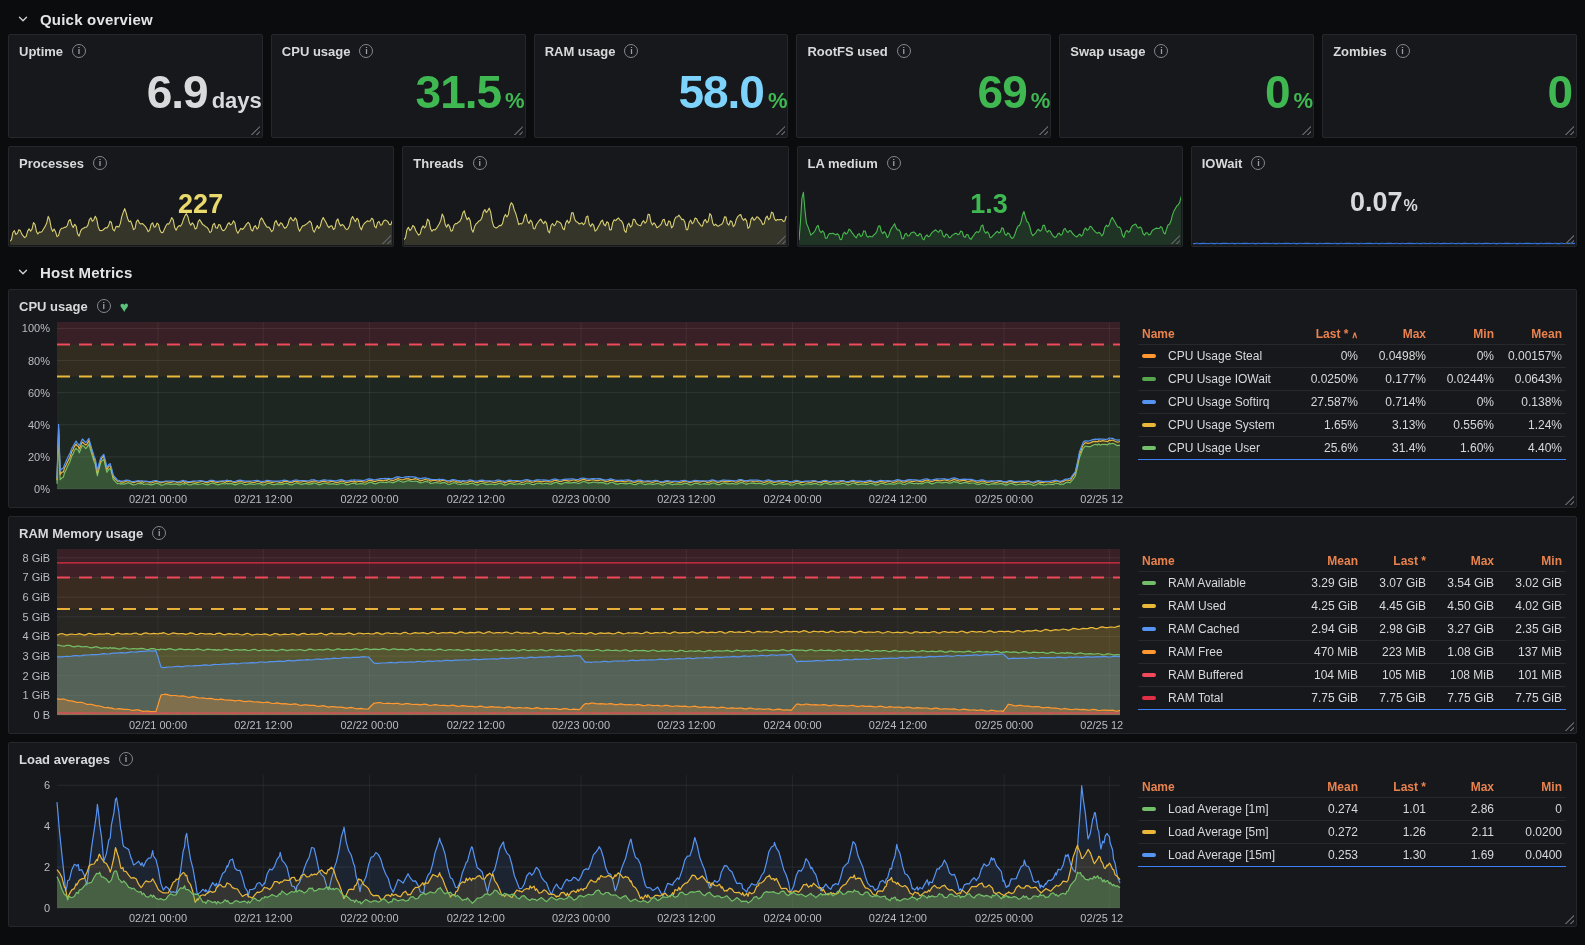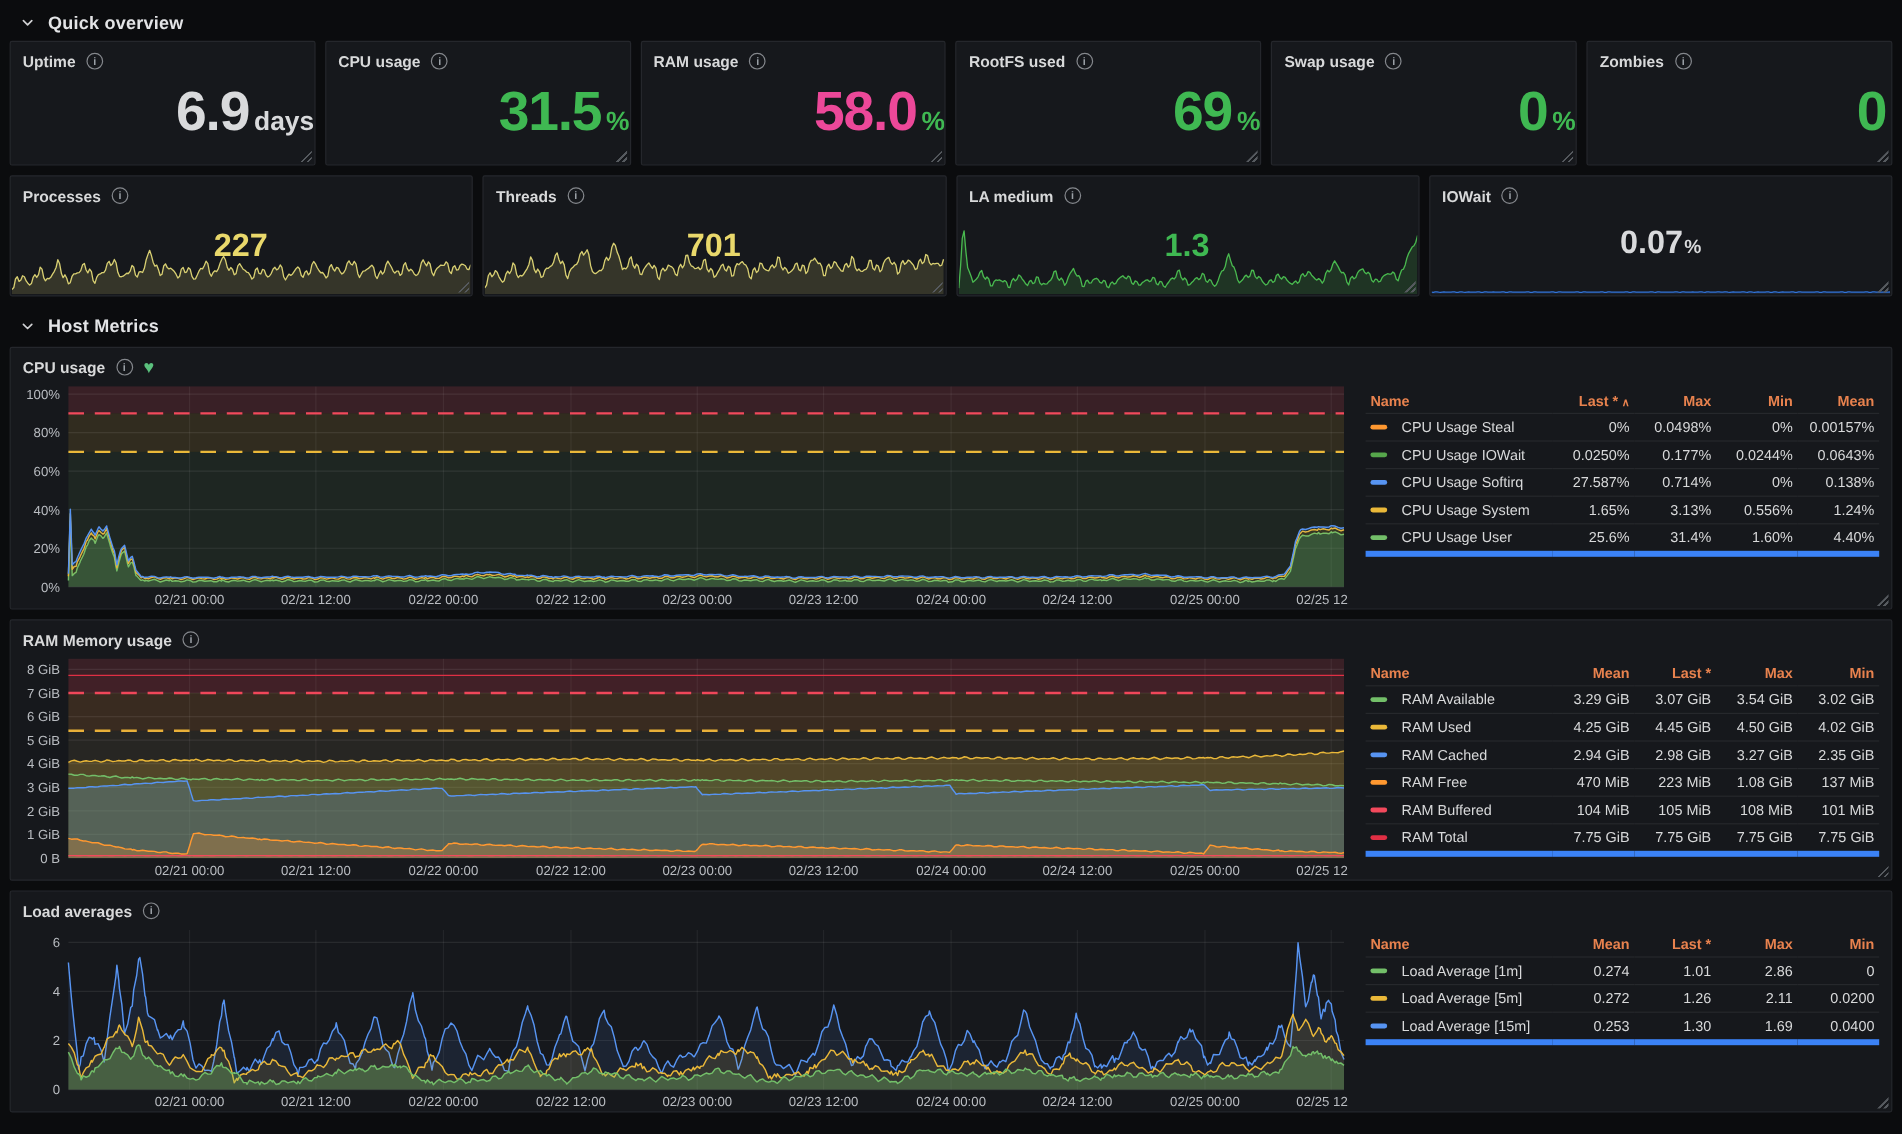--- a/index.html
+++ b/index.html
@@ -43,21 +43,21 @@
   .chart-panel .chart-body { display:flex; height:calc(100% - 26px); }
   .bigchart { flex:1 1 auto; height:100%; cursor:crosshair; }
   svg { font-family:"Liberation Sans", sans-serif; display:block; }
 
   .legend { width:452px; flex:0 0 452px; padding:8px 10px 0 14px; overflow:hidden; }
   .legend table { width:100%; border-collapse:collapse; font-size:12px; }
   .legend th { font-weight:bold; text-align:right; padding:3px 4px; white-space:nowrap; cursor:pointer; }
   .legend th.name { text-align:left; }
   .legend td { padding:4px 4px; text-align:right; color:#d8d9da; white-space:nowrap; }
   .legend tbody tr { border-top:1px solid #26282c; cursor:pointer; }
-  .legend tbody tr:last-child { border-bottom:5px solid #3b82f6; }
+  .legend tbody tr:last-child { border-bottom:1px solid #3b82f6; }
   .legend .name-cell { display:flex; align-items:center; gap:12px; text-align:left; }
   .legend .swatch { display:inline-block; width:14px; height:4px; border-radius:2px; flex:0 0 auto; }
   .legend .caret { font-size:9px; margin-left:3px; }
 
   .resize-handle {
     position:absolute; right:2px; bottom:2px; width:10px; height:10px; z-index:3; cursor:nwse-resize;
     clip-path:polygon(100% 0, 100% 100%, 0 100%);
     background:repeating-linear-gradient(-45deg, transparent 0 2px, #565a5f 2px 3.5px);
   }
 </style>
@@ -97,21 +97,21 @@
         <span class="u" style="color: rgb(63, 184, 82);">%</span>
       </div>
       <div class="resize-handle"></div>
     </div>
     <div class="panel">
       <div class="panel-header">
         <span class="panel-title">RAM usage</span>
         <span class="info-icon">i</span>
       </div>
       <div class="stat-big">
-        <span class="v" style="color: #ec4899;">58.0</span>
+        <span class="v" style="color: #7dd3fc;">58.0</span>
         <span class="u" style="color: rgb(63, 184, 82);">%</span>
       </div>
       <div class="resize-handle"></div>
     </div>
     <div class="panel">
       <div class="panel-header">
         <span class="panel-title">RootFS used</span>
         <span class="info-icon">i</span>
       </div>
       <div class="stat-big">
@@ -156,23 +156,20 @@
       <svg class="spark" style="height:48px" viewBox="0 0 382.25 48" width="382.25" height="48">
           <path d="M0.0 44.2L1.5 42.6L2.9 35.5L4.4 33.6L5.9 37.5L7.4 36.4L8.8 32.8L10.3 33.6L11.8 37.1L13.2 39.0L14.7 40.6L16.2 39.3L17.6 34.1L19.1 31.9L20.6 34.2L22.1 31.9L23.5 25.6L25.0 27.3L26.5 34.6L27.9 37.0L29.4 35.0L30.9 35.3L32.3 34.1L33.8 31.5L35.3 29.1L36.8 25.7L38.2 19.4L39.7 22.8L41.2 31.0L42.6 34.4L44.1 32.0L45.6 34.9L47.0 39.6L48.5 38.6L50.0 33.4L51.5 31.3L52.9 31.3L54.4 30.4L55.9 30.2L57.3 28.5L58.8 23.7L60.3 22.5L61.7 27.8L63.2 30.4L64.7 27.2L66.2 29.3L67.6 36.9L69.1 39.1L70.6 34.1L72.0 31.9L73.5 31.3L75.0 30.2L76.5 30.2L77.9 28.1L79.4 22.5L80.9 20.8L82.3 24.3L83.8 22.8L85.3 19.2L86.7 21.9L88.2 29.9L89.7 33.5L91.2 33.6L92.6 33.2L94.1 32.0L95.6 30.7L97.0 30.9L98.5 28.9L100.0 24.2L101.4 25.5L102.9 32.3L104.4 33.9L105.9 29.6L107.3 29.4L108.8 30.1L110.3 26.6L111.7 19.9L113.2 15.4L114.7 11.6L116.1 15.6L117.6 21.5L119.1 24.8L120.6 23.9L122.0 27.5L123.5 32.6L125.0 31.6L126.4 24.7L127.9 22.9L129.4 26.0L130.8 27.1L132.3 26.5L133.8 27.8L135.3 29.3L136.7 31.5L138.2 34.7L139.7 33.2L141.1 27.3L142.6 25.8L144.1 30.1L145.5 29.7L147.0 26.1L148.5 27.4L150.0 33.3L151.4 35.6L152.9 35.4L154.4 32.2L155.8 29.0L157.3 26.7L158.8 27.1L160.3 24.3L161.7 20.6L163.2 22.7L164.7 30.6L166.1 33.2L167.6 30.1L169.1 28.6L170.5 29.3L172.0 26.8L173.5 22.2L175.0 18.6L176.4 16.7L177.9 19.7L179.4 25.8L180.8 28.3L182.3 25.9L183.8 27.6L185.2 32.0L186.7 31.0L188.2 24.6L189.7 22.7L191.1 24.9L192.6 27.4L194.1 28.2L195.5 29.7L197.0 30.2L198.5 32.4L199.9 35.6L201.4 34.3L202.9 27.8L204.4 26.3L205.8 30.8L207.3 31.3L208.8 27.5L210.2 28.0L211.7 32.2L213.2 33.8L214.6 33.0L216.1 30.8L217.6 27.2L219.1 25.7L220.5 27.9L222.0 26.9L223.5 23.8L224.9 25.8L226.4 33.6L227.9 36.3L229.3 33.8L230.8 31.4L232.3 32.5L233.8 31.3L235.2 29.1L236.7 26.9L238.2 25.4L239.6 27.0L241.1 32.6L242.6 34.0L244.1 29.8L245.5 28.7L247.0 32.1L248.5 30.3L249.9 23.6L251.4 20.9L252.9 22.9L254.3 25.9L255.8 28.4L257.3 30.3L258.8 30.1L260.2 31.9L261.7 34.7L263.2 33.0L264.6 25.6L266.1 23.5L267.6 27.2L269.0 28.9L270.5 25.8L272.0 26.4L273.5 29.6L274.9 31.3L276.4 30.2L277.9 27.6L279.3 22.5L280.8 20.4L282.3 23.0L283.7 23.8L285.2 20.8L286.7 23.1L288.2 31.1L289.6 34.3L291.1 31.3L292.6 28.9L294.0 28.8L295.5 27.6L297.0 26.7L298.4 25.3L299.9 24.0L301.4 26.1L302.9 33.0L304.3 35.1L305.8 31.4L307.3 28.6L308.7 31.4L310.2 29.5L311.7 23.5L313.2 20.6L314.6 23.0L316.1 25.5L317.6 28.9L319.0 30.6L320.5 29.0L322.0 28.9L323.4 32.5L324.9 31.1L326.4 23.9L327.9 21.9L329.3 26.6L330.8 28.9L332.3 27.4L333.7 28.6L335.2 31.3L336.7 32.6L338.1 31.7L339.6 28.7L341.1 22.1L342.6 19.5L344.0 22.2L345.5 24.6L347.0 21.2L348.4 23.0L349.9 30.0L351.4 32.8L352.8 28.8L354.3 26.5L355.8 25.2L357.3 23.9L358.7 24.2L360.2 24.1L361.7 21.2L363.1 22.5L364.6 29.3L366.1 30.9L367.5 25.7L369.0 24.4L370.5 28.1L372.0 27.7L373.4 24.3L374.9 23.1L376.4 23.6L377.8 24.5L379.3 27.4L380.8 27.6L382.3 23.6L382.25 48L0 48Z" fill="rgba(216,207,114,0.16)" stroke="none"></path>
           <path d="M0.0 44.2L1.5 42.6L2.9 35.5L4.4 33.6L5.9 37.5L7.4 36.4L8.8 32.8L10.3 33.6L11.8 37.1L13.2 39.0L14.7 40.6L16.2 39.3L17.6 34.1L19.1 31.9L20.6 34.2L22.1 31.9L23.5 25.6L25.0 27.3L26.5 34.6L27.9 37.0L29.4 35.0L30.9 35.3L32.3 34.1L33.8 31.5L35.3 29.1L36.8 25.7L38.2 19.4L39.7 22.8L41.2 31.0L42.6 34.4L44.1 32.0L45.6 34.9L47.0 39.6L48.5 38.6L50.0 33.4L51.5 31.3L52.9 31.3L54.4 30.4L55.9 30.2L57.3 28.5L58.8 23.7L60.3 22.5L61.7 27.8L63.2 30.4L64.7 27.2L66.2 29.3L67.6 36.9L69.1 39.1L70.6 34.1L72.0 31.9L73.5 31.3L75.0 30.2L76.5 30.2L77.9 28.1L79.4 22.5L80.9 20.8L82.3 24.3L83.8 22.8L85.3 19.2L86.7 21.9L88.2 29.9L89.7 33.5L91.2 33.6L92.6 33.2L94.1 32.0L95.6 30.7L97.0 30.9L98.5 28.9L100.0 24.2L101.4 25.5L102.9 32.3L104.4 33.9L105.9 29.6L107.3 29.4L108.8 30.1L110.3 26.6L111.7 19.9L113.2 15.4L114.7 11.6L116.1 15.6L117.6 21.5L119.1 24.8L120.6 23.9L122.0 27.5L123.5 32.6L125.0 31.6L126.4 24.7L127.9 22.9L129.4 26.0L130.8 27.1L132.3 26.5L133.8 27.8L135.3 29.3L136.7 31.5L138.2 34.7L139.7 33.2L141.1 27.3L142.6 25.8L144.1 30.1L145.5 29.7L147.0 26.1L148.5 27.4L150.0 33.3L151.4 35.6L152.9 35.4L154.4 32.2L155.8 29.0L157.3 26.7L158.8 27.1L160.3 24.3L161.7 20.6L163.2 22.7L164.7 30.6L166.1 33.2L167.6 30.1L169.1 28.6L170.5 29.3L172.0 26.8L173.5 22.2L175.0 18.6L176.4 16.7L177.9 19.7L179.4 25.8L180.8 28.3L182.3 25.9L183.8 27.6L185.2 32.0L186.7 31.0L188.2 24.6L189.7 22.7L191.1 24.9L192.6 27.4L194.1 28.2L195.5 29.7L197.0 30.2L198.5 32.4L199.9 35.6L201.4 34.3L202.9 27.8L204.4 26.3L205.8 30.8L207.3 31.3L208.8 27.5L210.2 28.0L211.7 32.2L213.2 33.8L214.6 33.0L216.1 30.8L217.6 27.2L219.1 25.7L220.5 27.9L222.0 26.9L223.5 23.8L224.9 25.8L226.4 33.6L227.9 36.3L229.3 33.8L230.8 31.4L232.3 32.5L233.8 31.3L235.2 29.1L236.7 26.9L238.2 25.4L239.6 27.0L241.1 32.6L242.6 34.0L244.1 29.8L245.5 28.7L247.0 32.1L248.5 30.3L249.9 23.6L251.4 20.9L252.9 22.9L254.3 25.9L255.8 28.4L257.3 30.3L258.8 30.1L260.2 31.9L261.7 34.7L263.2 33.0L264.6 25.6L266.1 23.5L267.6 27.2L269.0 28.9L270.5 25.8L272.0 26.4L273.5 29.6L274.9 31.3L276.4 30.2L277.9 27.6L279.3 22.5L280.8 20.4L282.3 23.0L283.7 23.8L285.2 20.8L286.7 23.1L288.2 31.1L289.6 34.3L291.1 31.3L292.6 28.9L294.0 28.8L295.5 27.6L297.0 26.7L298.4 25.3L299.9 24.0L301.4 26.1L302.9 33.0L304.3 35.1L305.8 31.4L307.3 28.6L308.7 31.4L310.2 29.5L311.7 23.5L313.2 20.6L314.6 23.0L316.1 25.5L317.6 28.9L319.0 30.6L320.5 29.0L322.0 28.9L323.4 32.5L324.9 31.1L326.4 23.9L327.9 21.9L329.3 26.6L330.8 28.9L332.3 27.4L333.7 28.6L335.2 31.3L336.7 32.6L338.1 31.7L339.6 28.7L341.1 22.1L342.6 19.5L344.0 22.2L345.5 24.6L347.0 21.2L348.4 23.0L349.9 30.0L351.4 32.8L352.8 28.8L354.3 26.5L355.8 25.2L357.3 23.9L358.7 24.2L360.2 24.1L361.7 21.2L363.1 22.5L364.6 29.3L366.1 30.9L367.5 25.7L369.0 24.4L370.5 28.1L372.0 27.7L373.4 24.3L374.9 23.1L376.4 23.6L377.8 24.5L379.3 27.4L380.8 27.6L382.3 23.6" fill="none" stroke="#d8cf72" stroke-width="1.1" stroke-linejoin="round"></path>
         </svg>
       <div class="resize-handle"></div>
     </div>
     <div class="panel">
       <div class="panel-header">
         <span class="panel-title">Threads</span>
         <span class="info-icon">i</span>
-      </div>
-      <div class="stat-mid">
-        <span class="v" style="color: rgb(233, 216, 107);">701</span><span class="u" style="color: rgb(233, 216, 107);"></span>
       </div>
       <svg class="spark" style="height:48px" viewBox="0 0 382.25 48" width="382.25" height="48">
           <path d="M0.0 42.8L1.5 40.6L2.9 32.8L4.4 30.3L5.9 33.6L7.4 31.9L8.8 28.5L10.3 29.8L11.8 33.7L13.2 36.0L14.7 38.2L16.2 36.9L17.6 31.4L19.1 28.9L20.6 31.0L22.1 28.4L23.5 22.1L25.0 23.9L26.5 31.5L27.9 34.3L29.4 32.5L30.9 33.0L32.3 31.7L33.8 29.2L35.3 26.8L36.8 23.4L38.2 17.1L39.7 19.9L41.2 27.5L42.6 30.3L44.1 27.2L45.6 29.5L47.0 34.2L48.5 33.4L50.0 28.4L51.5 26.5L52.9 26.6L54.4 25.2L55.9 24.2L57.3 21.6L58.8 15.9L60.3 13.8L61.7 19.0L63.2 22.7L64.7 20.6L66.2 23.7L67.6 32.3L69.1 35.2L70.6 29.6L72.0 26.9L73.5 25.7L75.0 23.9L76.5 23.3L77.9 20.8L79.4 14.7L80.9 12.6L82.3 15.6L83.8 13.6L85.3 11.1L86.7 15.1L88.2 24.4L89.7 29.3L91.2 30.7L92.6 30.9L94.1 29.7L95.6 28.4L97.0 28.6L98.5 26.6L100.0 20.2L101.4 17.4L102.9 20.0L104.4 17.4L105.9 9.0L107.3 5.7L108.8 7.5L110.3 13.1L111.7 16.3L113.2 21.6L114.7 27.7L116.1 26.4L117.6 27.0L119.1 25.0L120.6 18.8L122.0 17.0L123.5 24.0L125.0 26.5L126.4 23.1L127.9 24.9L129.4 31.5L130.8 31.9L132.3 27.8L133.8 25.5L135.3 23.5L136.7 22.1L138.2 24.6L139.7 26.7L141.1 24.2L142.6 26.4L144.1 34.2L145.5 35.9L147.0 28.7L148.5 26.5L150.0 28.8L151.4 27.6L152.9 23.9L154.4 24.7L155.8 25.4L157.3 27.1L158.8 31.5L160.3 32.7L161.7 26.0L163.2 23.2L164.7 26.2L166.1 23.9L167.6 15.9L169.1 15.7L170.5 21.7L172.0 24.5L173.5 25.2L175.0 26.9L176.4 26.6L177.9 25.7L179.4 27.7L180.8 26.3L182.3 19.9L183.8 19.1L185.2 27.0L186.7 29.6L188.2 26.7L189.7 28.4L191.1 34.1L192.6 32.9L194.1 30.0L195.5 27.7L197.0 24.5L198.5 23.1L199.9 27.5L201.4 28.8L202.9 24.8L204.4 26.0L205.8 33.0L207.3 32.6L208.8 25.4L210.2 22.7L211.7 23.6L213.2 22.0L214.6 21.0L216.1 23.2L217.6 24.0L219.1 26.9L220.5 33.6L222.0 35.4L223.5 28.2L224.9 26.2L226.4 30.1L227.9 28.7L229.3 22.2L230.8 22.6L232.3 26.3L233.8 27.7L235.2 28.3L236.7 28.7L238.2 25.3L239.6 23.7L241.1 26.2L242.6 24.5L244.1 17.2L245.5 17.6L247.0 25.3L248.5 28.0L249.9 25.8L251.4 27.4L252.9 30.7L254.3 29.9L255.8 28.6L257.3 26.9L258.8 23.0L260.2 22.3L261.7 27.7L263.2 28.7L264.6 24.0L266.1 24.6L267.6 30.9L269.0 29.2L270.5 22.8L272.0 20.0L273.5 19.8L274.9 18.1L276.4 20.3L277.9 22.6L279.3 22.3L280.8 25.1L282.3 32.6L283.7 32.7L285.2 25.3L286.7 23.1L288.2 26.7L289.6 25.4L291.1 21.0L292.6 21.8L294.0 24.8L295.5 26.6L297.0 28.8L298.4 29.2L299.9 24.1L301.4 22.5L302.9 25.7L304.3 24.1L305.8 16.6L307.3 18.5L308.7 25.9L310.2 28.6L311.7 27.2L313.2 28.9L314.6 29.2L316.1 27.9L317.6 27.4L319.0 25.3L320.5 19.9L322.0 20.1L323.4 26.6L324.9 28.1L326.4 23.8L327.9 24.7L329.3 29.6L330.8 27.9L332.3 22.4L333.7 19.7L335.2 18.3L336.7 17.5L338.1 21.4L339.6 23.3L341.1 21.6L342.6 23.9L344.0 31.4L345.5 29.9L347.0 22.4L348.4 20.2L349.9 23.3L351.4 22.0L352.8 19.8L354.3 20.6L355.8 22.4L357.3 24.2L358.7 27.6L360.2 26.8L361.7 20.8L363.1 19.0L364.6 22.7L366.1 21.2L367.5 15.1L369.0 16.0L370.5 21.8L372.0 23.7L373.4 22.5L374.9 22.9L376.4 22.5L377.8 22.5L379.3 24.5L380.8 23.9L382.3 19.0L382.25 48L0 48Z" fill="rgba(216,207,114,0.16)" stroke="none"></path>
           <path d="M0.0 42.8L1.5 40.6L2.9 32.8L4.4 30.3L5.9 33.6L7.4 31.9L8.8 28.5L10.3 29.8L11.8 33.7L13.2 36.0L14.7 38.2L16.2 36.9L17.6 31.4L19.1 28.9L20.6 31.0L22.1 28.4L23.5 22.1L25.0 23.9L26.5 31.5L27.9 34.3L29.4 32.5L30.9 33.0L32.3 31.7L33.8 29.2L35.3 26.8L36.8 23.4L38.2 17.1L39.7 19.9L41.2 27.5L42.6 30.3L44.1 27.2L45.6 29.5L47.0 34.2L48.5 33.4L50.0 28.4L51.5 26.5L52.9 26.6L54.4 25.2L55.9 24.2L57.3 21.6L58.8 15.9L60.3 13.8L61.7 19.0L63.2 22.7L64.7 20.6L66.2 23.7L67.6 32.3L69.1 35.2L70.6 29.6L72.0 26.9L73.5 25.7L75.0 23.9L76.5 23.3L77.9 20.8L79.4 14.7L80.9 12.6L82.3 15.6L83.8 13.6L85.3 11.1L86.7 15.1L88.2 24.4L89.7 29.3L91.2 30.7L92.6 30.9L94.1 29.7L95.6 28.4L97.0 28.6L98.5 26.6L100.0 20.2L101.4 17.4L102.9 20.0L104.4 17.4L105.9 9.0L107.3 5.7L108.8 7.5L110.3 13.1L111.7 16.3L113.2 21.6L114.7 27.7L116.1 26.4L117.6 27.0L119.1 25.0L120.6 18.8L122.0 17.0L123.5 24.0L125.0 26.5L126.4 23.1L127.9 24.9L129.4 31.5L130.8 31.9L132.3 27.8L133.8 25.5L135.3 23.5L136.7 22.1L138.2 24.6L139.7 26.7L141.1 24.2L142.6 26.4L144.1 34.2L145.5 35.9L147.0 28.7L148.5 26.5L150.0 28.8L151.4 27.6L152.9 23.9L154.4 24.7L155.8 25.4L157.3 27.1L158.8 31.5L160.3 32.7L161.7 26.0L163.2 23.2L164.7 26.2L166.1 23.9L167.6 15.9L169.1 15.7L170.5 21.7L172.0 24.5L173.5 25.2L175.0 26.9L176.4 26.6L177.9 25.7L179.4 27.7L180.8 26.3L182.3 19.9L183.8 19.1L185.2 27.0L186.7 29.6L188.2 26.7L189.7 28.4L191.1 34.1L192.6 32.9L194.1 30.0L195.5 27.7L197.0 24.5L198.5 23.1L199.9 27.5L201.4 28.8L202.9 24.8L204.4 26.0L205.8 33.0L207.3 32.6L208.8 25.4L210.2 22.7L211.7 23.6L213.2 22.0L214.6 21.0L216.1 23.2L217.6 24.0L219.1 26.9L220.5 33.6L222.0 35.4L223.5 28.2L224.9 26.2L226.4 30.1L227.9 28.7L229.3 22.2L230.8 22.6L232.3 26.3L233.8 27.7L235.2 28.3L236.7 28.7L238.2 25.3L239.6 23.7L241.1 26.2L242.6 24.5L244.1 17.2L245.5 17.6L247.0 25.3L248.5 28.0L249.9 25.8L251.4 27.4L252.9 30.7L254.3 29.9L255.8 28.6L257.3 26.9L258.8 23.0L260.2 22.3L261.7 27.7L263.2 28.7L264.6 24.0L266.1 24.6L267.6 30.9L269.0 29.2L270.5 22.8L272.0 20.0L273.5 19.8L274.9 18.1L276.4 20.3L277.9 22.6L279.3 22.3L280.8 25.1L282.3 32.6L283.7 32.7L285.2 25.3L286.7 23.1L288.2 26.7L289.6 25.4L291.1 21.0L292.6 21.8L294.0 24.8L295.5 26.6L297.0 28.8L298.4 29.2L299.9 24.1L301.4 22.5L302.9 25.7L304.3 24.1L305.8 16.6L307.3 18.5L308.7 25.9L310.2 28.6L311.7 27.2L313.2 28.9L314.6 29.2L316.1 27.9L317.6 27.4L319.0 25.3L320.5 19.9L322.0 20.1L323.4 26.6L324.9 28.1L326.4 23.8L327.9 24.7L329.3 29.6L330.8 27.9L332.3 22.4L333.7 19.7L335.2 18.3L336.7 17.5L338.1 21.4L339.6 23.3L341.1 21.6L342.6 23.9L344.0 31.4L345.5 29.9L347.0 22.4L348.4 20.2L349.9 23.3L351.4 22.0L352.8 19.8L354.3 20.6L355.8 22.4L357.3 24.2L358.7 27.6L360.2 26.8L361.7 20.8L363.1 19.0L364.6 22.7L366.1 21.2L367.5 15.1L369.0 16.0L370.5 21.8L372.0 23.7L373.4 22.5L374.9 22.9L376.4 22.5L377.8 22.5L379.3 24.5L380.8 23.9L382.3 19.0" fill="none" stroke="#d8cf72" stroke-width="1.1" stroke-linejoin="round"></path>
         </svg>
       <div class="resize-handle"></div>
     </div>
     <div class="panel">
       <div class="panel-header">
         <span class="panel-title">LA medium</span>

